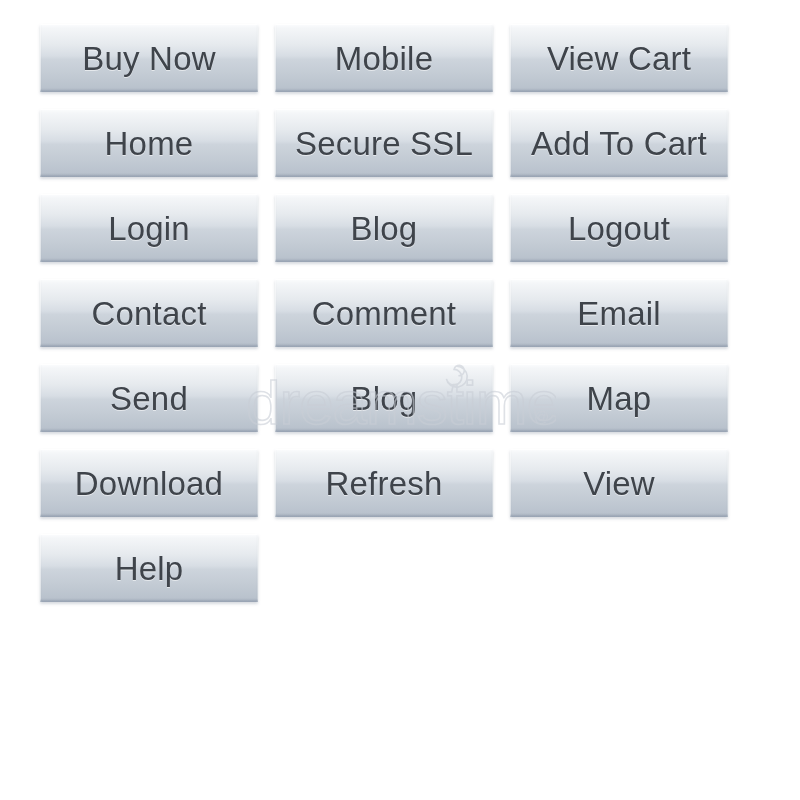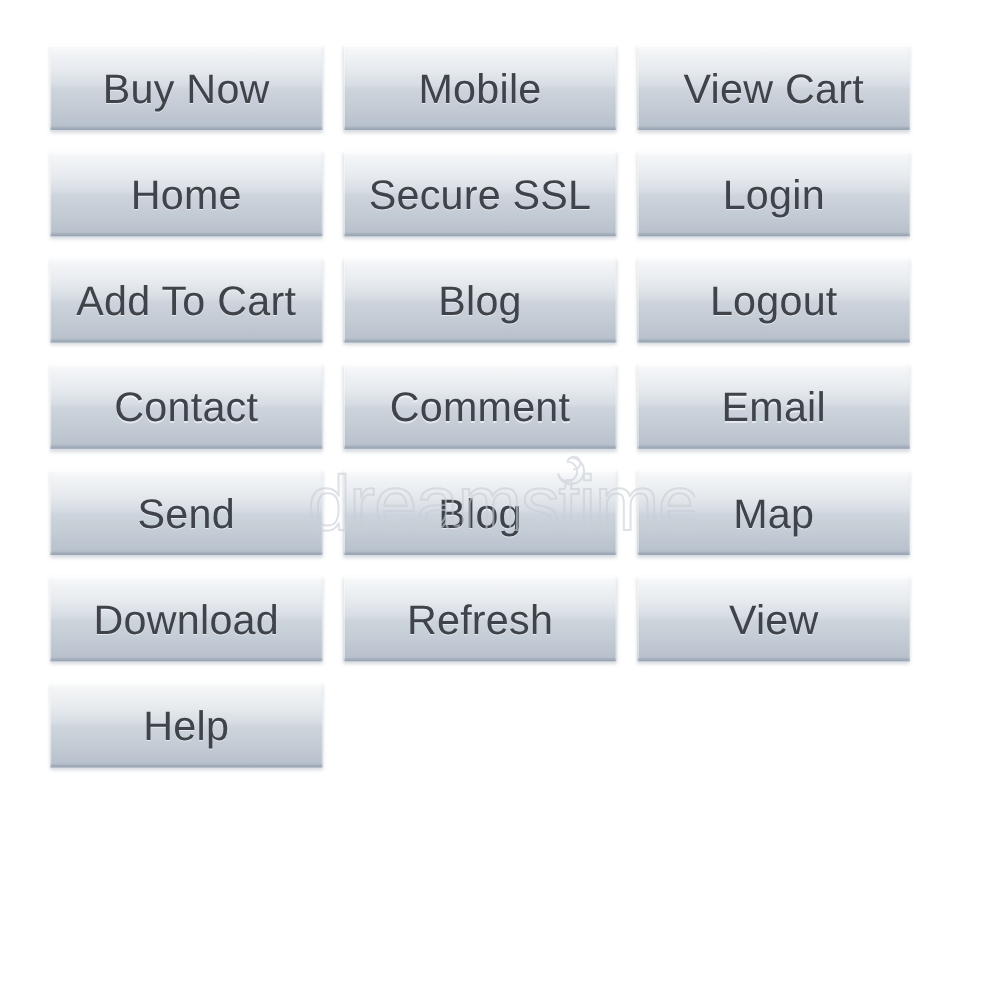--- a/index.html
+++ b/index.html
@@ -20,21 +20,21 @@
     position: absolute;
     left: 0;
     top: 0;
     width: 800px;
     height: 800px;
     display: grid;
     grid-template-columns: 218px 218px 218px;
     grid-template-rows: repeat(7, 68px);
     column-gap: 72px;
     row-gap: 43px;
-    padding: 36px 0 0 40px;
+    padding: 24px 0 0 40px;
     box-sizing: border-box;
     justify-content: start;
     align-content: start;
     gap: 17px;
   }
 
   .btn {
     position: relative;
     width: 218px;
     height: 68px;
@@ -111,24 +111,24 @@
     <button class="btn">
       <span class="btn-label">View Cart</span>
     </button>
     <button class="btn">
       <span class="btn-label">Home</span>
     </button>
     <button class="btn">
       <span class="btn-label">Secure SSL</span>
     </button>
     <button class="btn">
-      <span class="btn-label">Login</span>
+      <span class="btn-label">Add To Cart</span>
     </button>
     <button class="btn">
-      <span class="btn-label">Add To Cart</span>
+      <span class="btn-label">Login</span>
     </button>
     <button class="btn">
       <span class="btn-label">Blog</span>
     </button>
     <button class="btn">
       <span class="btn-label">Logout</span>
     </button>
     <button class="btn">
       <span class="btn-label">Contact</span>
     </button>

